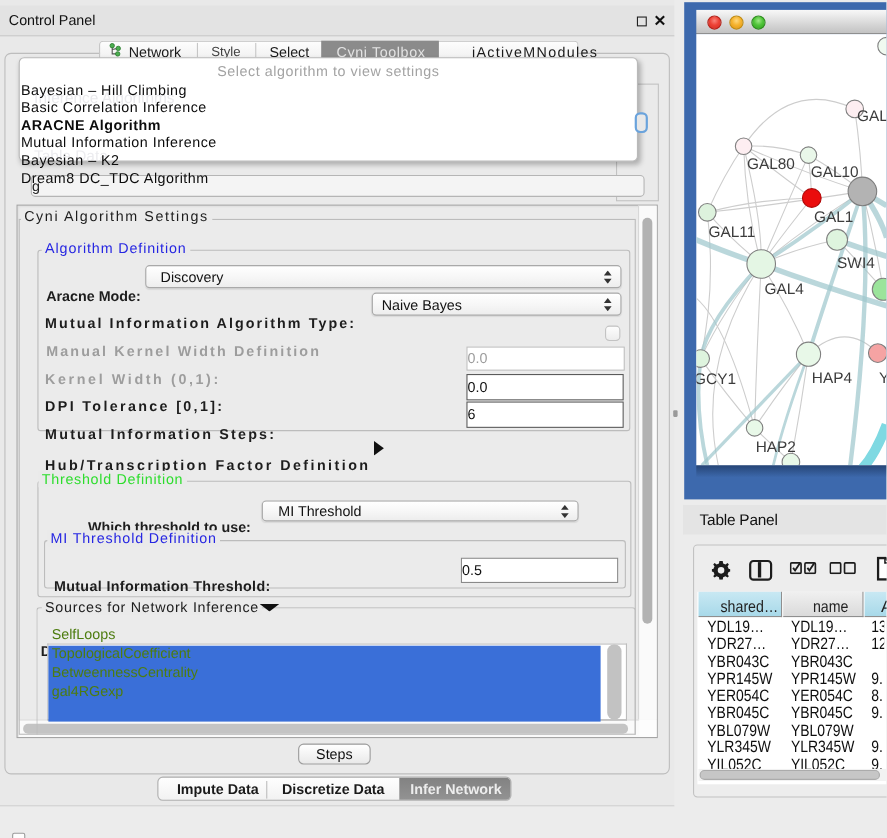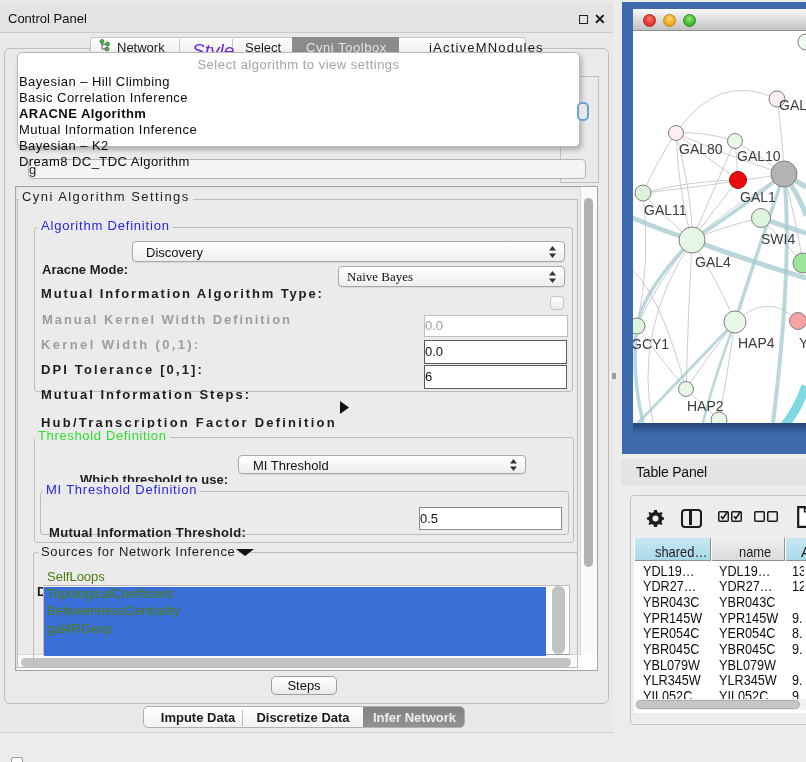--- a/index.html
+++ b/index.html
@@ -40,21 +40,21 @@
   <div class="abs" style="left:179px; top:39px; width:1px; height:13px; background:#c6c6c6;"></div>
   <div class="abs" style="left:232px; top:39px; width:1px; height:13px; background:#c6c6c6;"></div>
   <div class="abs" style="left:292px; top:37px; width:107px; height:16px; background:#8b8b8b;"></div>
   <svg class="abs" style="left:99px; top:39px;" width="13" height="13" viewBox="0 0 13 13">
     <path d="M3 3 L3 10 L8 10 M3 6 L8 5" stroke="#555" stroke-width="1" fill="none"></path>
     <circle cx="3" cy="2.5" r="2" fill="#4caf50" stroke="#2e7d32" stroke-width="0.8"></circle>
     <circle cx="8.5" cy="5" r="2" fill="#4caf50" stroke="#2e7d32" stroke-width="0.8"></circle>
     <circle cx="8" cy="10" r="2" fill="#4caf50" stroke="#2e7d32" stroke-width="0.8"></circle>
   </svg>
   <div class="abs" style="left:117px; top:40px; font-size:13px; color:#1a1a1a;">Network</div>
-  <div class="abs" style="left:192px; top:40px; font-size:19px; color:#6d28d9;font-style:italic;">Style</div>
+  <div class="abs" style="left:192px; top:40px; font-size:12px; color:#404040;">Style</div>
   <div class="abs" style="left:245px; top:40px; font-size:13px; color:#1a1a1a;">Select</div>
   <div class="abs" style="left:306px; top:40px; font-size:13px; color:#e4e4e4; letter-spacing:0.55px;">Cyni Toolbox</div>
   <div class="abs" style="left:411px; top:40px; font-size:13px; color:#1a1a1a; letter-spacing:1.2px;margin-left:18px;">jActiveMNodules</div>
 </div>
 
 <div class="abs" style="left:15px; top:186px; width:583px; height:485px; border:1px solid #a5a5a5; background:#ebebeb; box-shadow:inset 1px 1px 2px rgba(0,0,0,0.06);"></div>
 
 <div class="abs" style="left:580px; top:187px; width:17px; height:467px; background:#fafafa; border-left:1px solid #d8d8d8;"></div>
 <div class="abs" style="left:584px; top:198px; width:9px; height:369px; background:#b2b2b2; border-radius:5px;"></div>
 
@@ -72,21 +72,21 @@
 <div class="combo" style="left:132px; top:241px; width:433px; height:21px;">
   <div class="ct">Discovery</div>
   <svg class="arr" viewBox="0 0 9 12">
       <path d="M4.5 0 L8 4.5 L1 4.5 Z" fill="#333"></path>
       <path d="M4.5 12 L8 7.5 L1 7.5 Z" fill="#333"></path>
     </svg>
 </div>
 
 <div class="lbl abs" style="left:41px; top:270px; letter-spacing:1.88px;">Mutual Information Algorithm Type:</div>
 <div class="combo" style="left:338px; top:266px; width:227px; height:21px;">
-  <div class="ct" style="left:8px;font-family:Liberation Serif, serif;">Naive Bayes</div>
+  <div class="ct" style="left:8px;">Naive Bayes</div>
   <svg class="arr" viewBox="0 0 9 12">
       <path d="M4.5 0 L8 4.5 L1 4.5 Z" fill="#333"></path>
       <path d="M4.5 12 L8 7.5 L1 7.5 Z" fill="#333"></path>
     </svg>
 </div>
 
 <div class="lbl dis abs" style="left:42px; top:296px; letter-spacing:1.93px;">Manual Kernel Width Definition</div>
 <div class="abs" style="left:550px; top:296px; width:14px; height:14px; border:1px solid #c3c3c3; border-radius:4px; background:linear-gradient(#fdfdfd,#ededed);"></div>
 
 <div class="lbl dis abs" style="left:41px; top:321px; letter-spacing:2.37px;">Kernel Width (0,1):</div>

